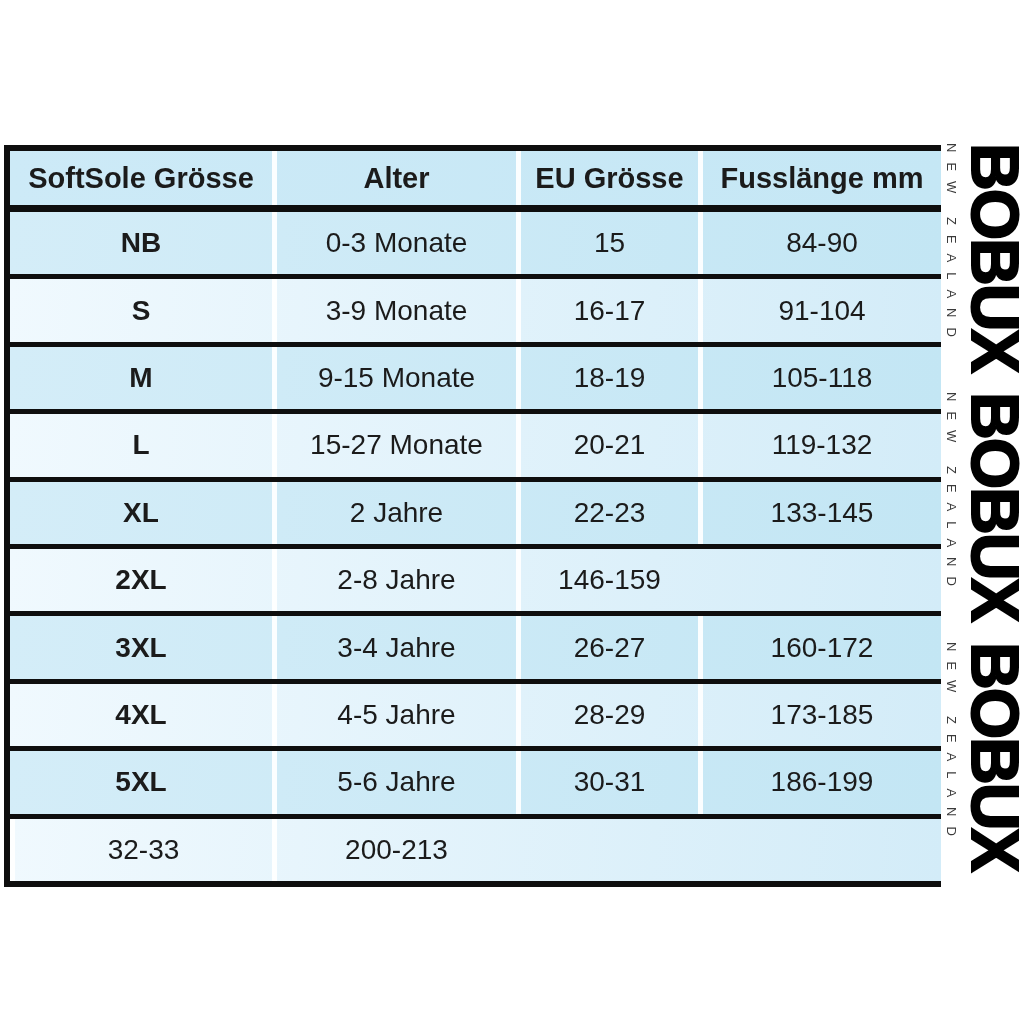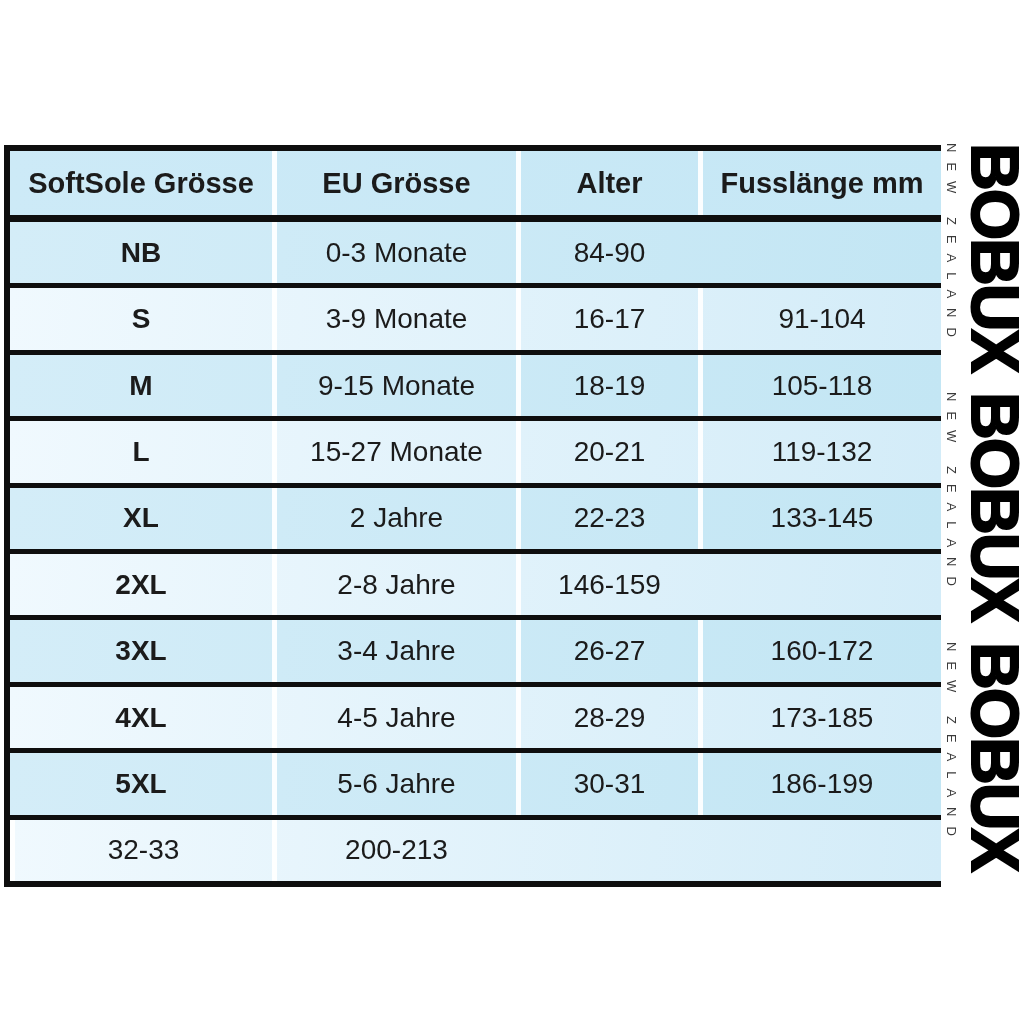--- a/index.html
+++ b/index.html
@@ -8,21 +8,21 @@
   .stage { position:relative; width:1024px; height:1024px; background:#fff; }
 
   
   .size-table {
     position:absolute; left:4px; top:145px; width:937px; height:742px;
     border:6px solid #0e0e0e; border-right:none;
     display:flex; flex-direction:column;
   }
   .grid-row { display:grid; grid-template-columns:262px 244px 182px 1fr; }
   .thead {
-    height:64px;
+    height:54px;
     background:linear-gradient(95deg,#cdeaf7 0%,#c5e7f5 100%);
     font-weight:bold; font-size:29px;
   }
   .tbody { flex:1; display:flex; flex-direction:column;border-radius:9px; }
   .trow { flex:1; border-top:5px solid #0e0e0e; font-size:28px; }
   .trow.first { border-top-width:7px; }
   .trow.dark  { background:linear-gradient(95deg,#d4edf8 0%,#c3e6f4 100%); }
   .trow.light { background:linear-gradient(95deg,#f0f9fe 0%,#d3ecf8 100%); }
   .cell {
     display:flex; align-items:center; justify-content:center;
@@ -50,30 +50,31 @@
 </style>
 </head>
 <body>
 
 <div class="stage">
 
   <div class="size-table">
 
     <div class="grid-row thead">
       <div class="cell">SoftSole Grösse</div>
+      <div class="cell divided">Alter</div>
       <div class="cell divided">EU Grösse</div>
-      <div class="cell divided">Alter</div>
       <div class="cell divided">Fusslänge mm</div>
     </div>
 
     <div class="tbody">
 
       <div class="grid-row trow first dark">
         <div class="cell size-col">NB</div>
         <div class="cell divided">0-3 Monate</div>
+        <div class="cell divided">15</div>
         <div class="cell divided">84-90</div>
       </div>
 
       <div class="grid-row trow light">
         <div class="cell size-col">S</div>
         <div class="cell divided">3-9 Monate</div>
         <div class="cell divided">16-17</div>
         <div class="cell divided">91-104</div>
       </div>
 

